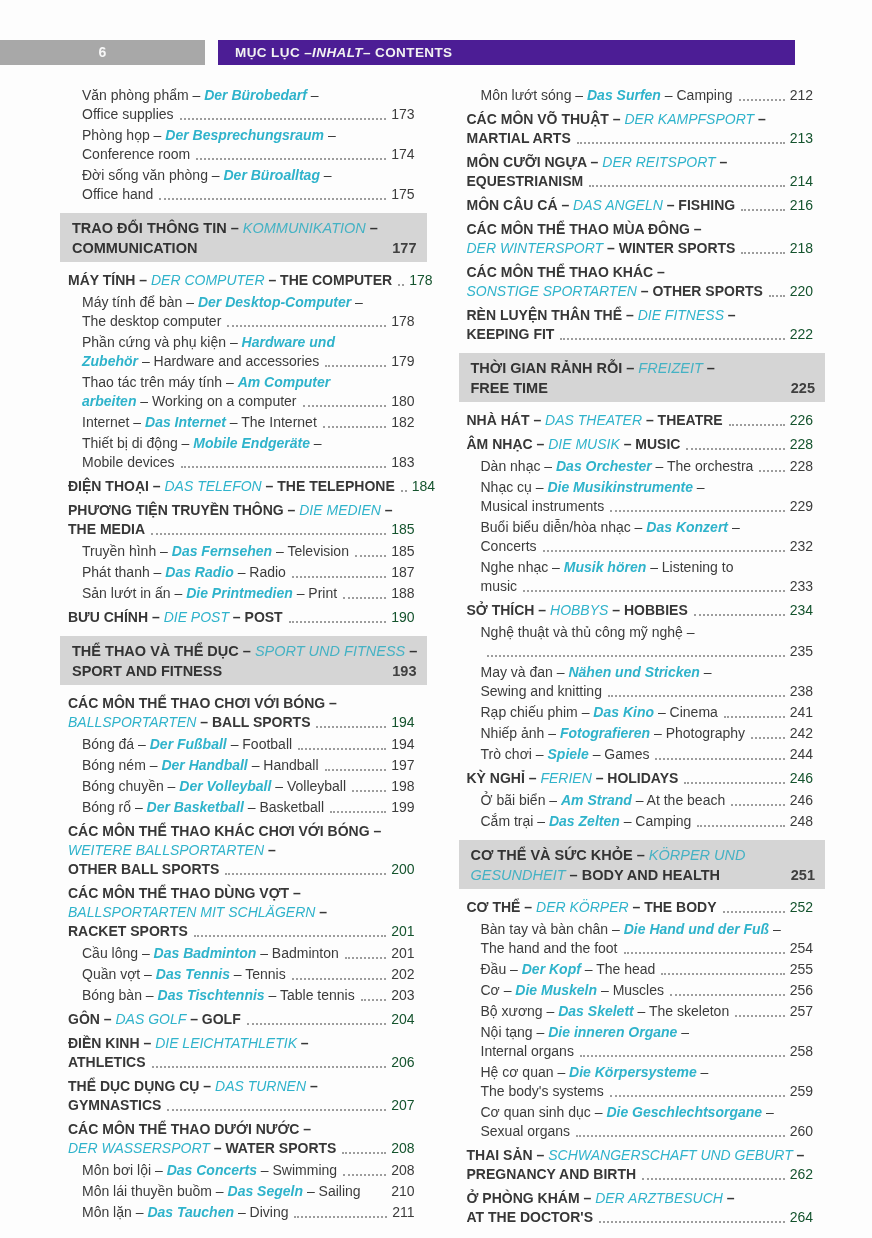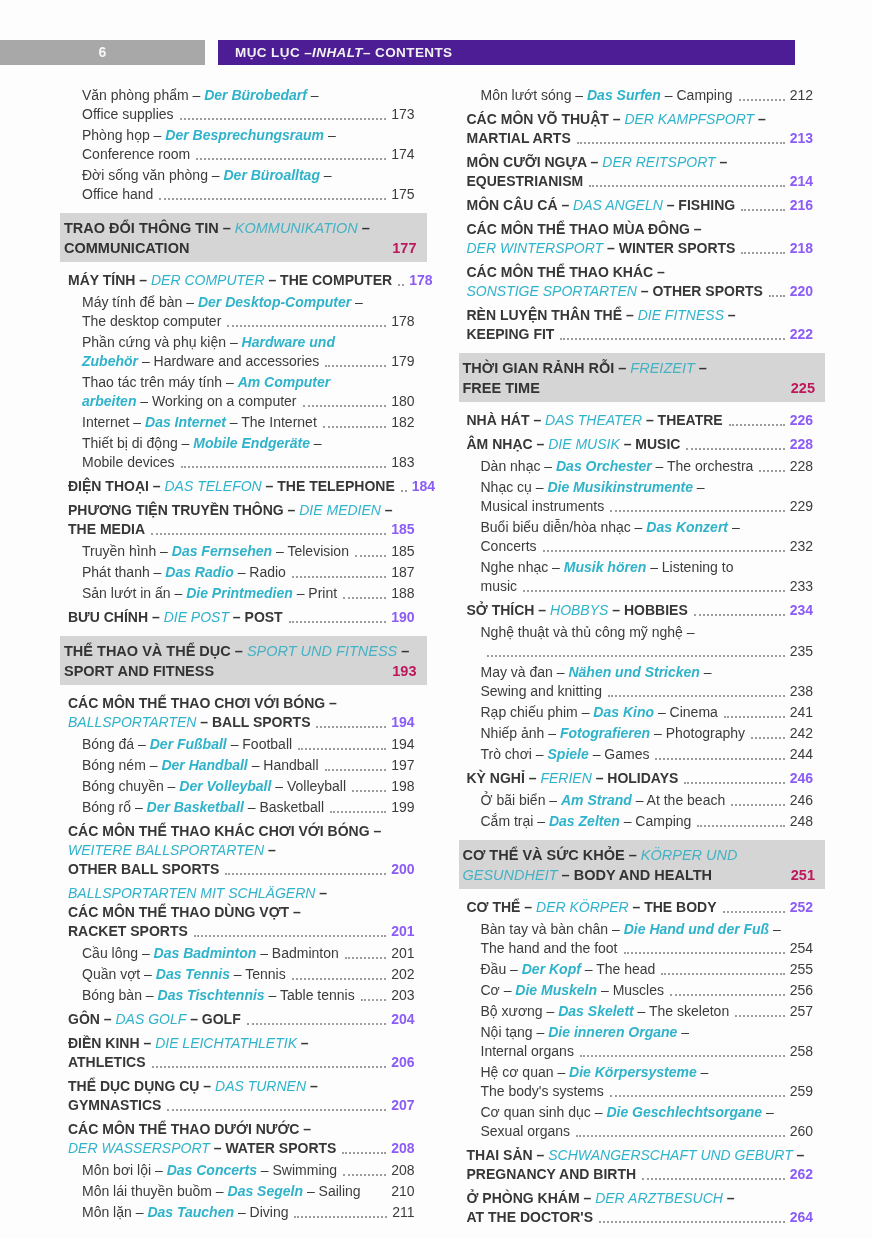--- a/index.html
+++ b/index.html
@@ -35,29 +35,29 @@
   .leader.dotted{border-bottom:2px dotted #9d9d9d;margin-bottom:4px;}
   .pagenum{flex:0 0 auto;}
   .de{color:#2fb3cb;font-style:italic;}
   
   .entry.sub{padding-left:22px;}
   .entry.sub .de{font-weight:700;}
   
   .entry.main{padding-left:8px;margin:5px 0 3px 0;}
   .entry.main .vi{font-weight:700;color:#373737;}
   .entry.main .de{font-weight:400;}
-  .entry.main .pagenum{font-weight:700;color:#8b5cf6;text-align:right;}
+  .entry.main .pagenum{font-weight:400;color:#14532d;text-align:right;}
   
   .entry.section{
     background:#d5d5d5;margin:9px 0 9px 0;
-    padding:5px 10px 4px 4px;line-height:20px;
+    padding:5px 10px 4px 12px;line-height:20px;
   }
   .entry.section .vi{font-weight:700;color:#333;font-size:14.5px;}
   .entry.section .de{font-weight:400;font-size:14.5px;color:#45b2c4;}
-  .entry.section .pagenum{font-weight:700;color:#be185d;font-size:14.5px;}
+  .entry.section .pagenum{font-weight:700;color:#404040;font-size:14.5px;}
 </style>
 </head>
 <body>
 
 <div class="page">
   <div class="header-row">
     <div class="pagebox">
       <span>6</span>
     </div>
     <div class="header-gap"></div>
@@ -238,22 +238,22 @@
         <div class="entry main">
           <div class="line"><span class="ltext"><span class="vi">CÁC MÔN THỂ THAO KHÁC CHƠI VỚI BÓNG –</span></span></div>
           <div class="line"><span class="ltext"><span class="de">WEITERE BALLSPORTARTEN</span><span class="vi"> –</span></span></div>
           <div class="line last">
             <span class="ltext"><span class="vi">OTHER BALL SPORTS</span></span>
             <span class="leader dotted"></span>
             <span class="pagenum">200</span>
           </div>
         </div>
         <div class="entry main">
+          <div class="line"><span class="ltext"><span class="vi">CÁC MÔN THỂ THAO DÙNG VỢT –</span></span></div>
           <div class="line"><span class="ltext"><span class="de">BALLSPORTARTEN MIT SCHLÄGERN</span><span class="vi"> –</span></span></div>
-          <div class="line"><span class="ltext"><span class="vi">CÁC MÔN THỂ THAO DÙNG VỢT –</span></span></div>
           <div class="line last">
             <span class="ltext"><span class="vi">RACKET SPORTS</span></span>
             <span class="leader dotted"></span>
             <span class="pagenum">201</span>
           </div>
         </div>
         <div class="entry sub">
           <div class="line last">
             <span class="ltext"><span class="vi">Cầu lông – </span><span class="de">Das Badminton</span><span class="vi"> – Badminton</span></span>
             <span class="leader dotted"></span>

